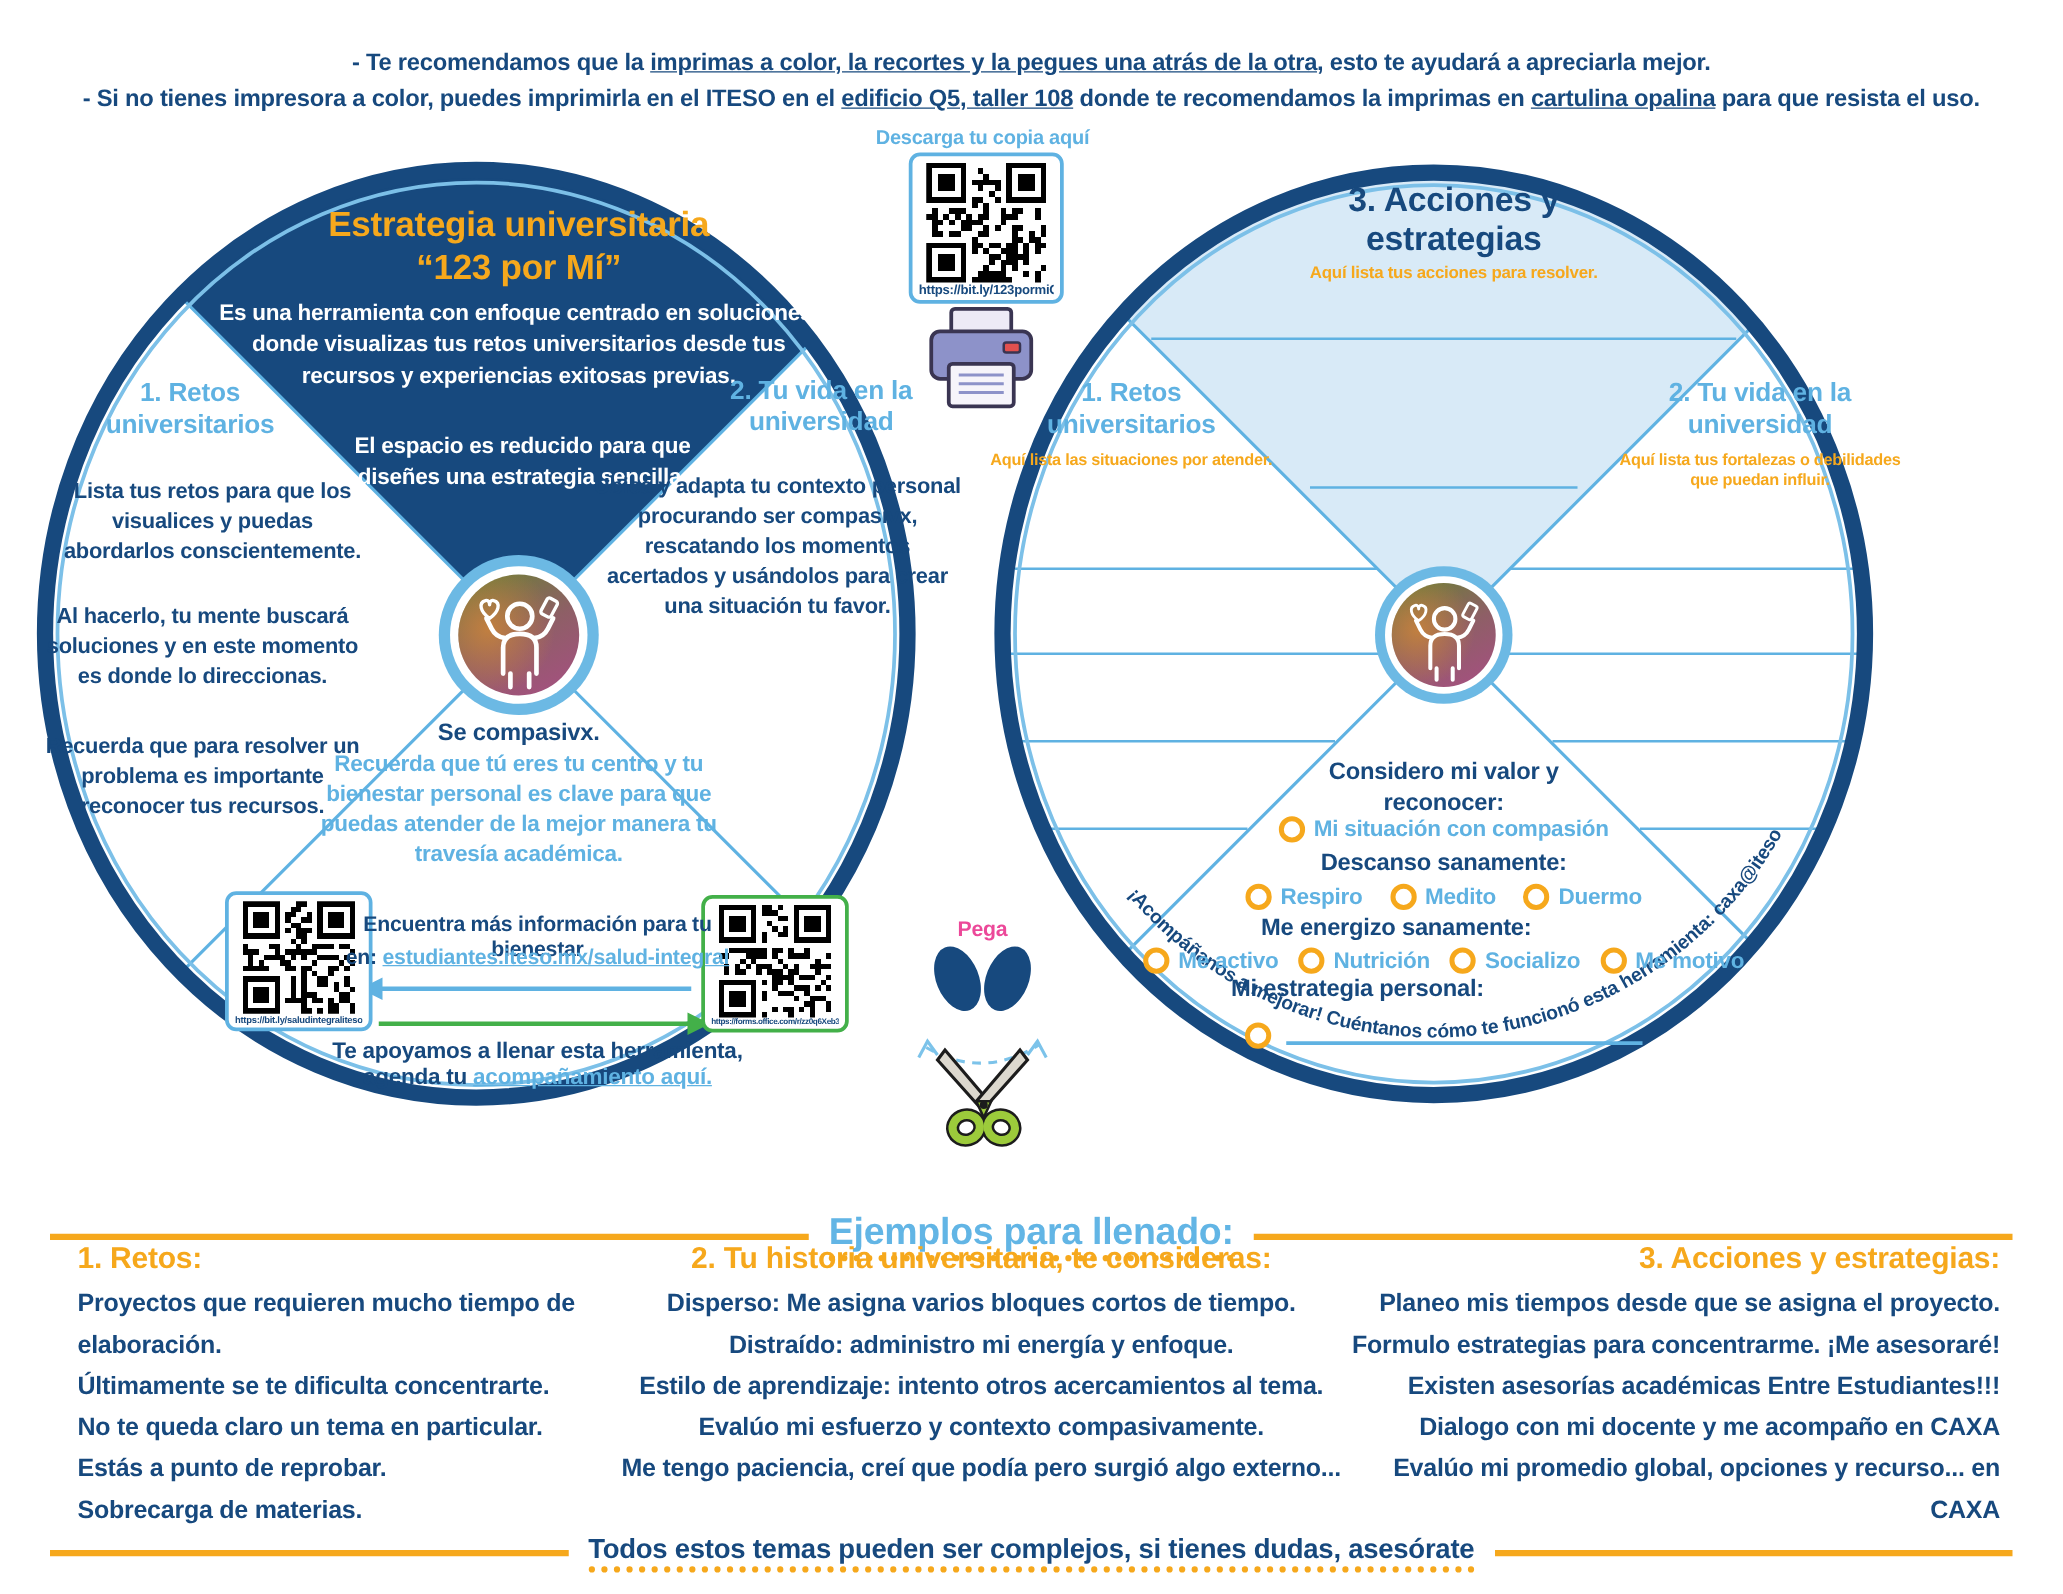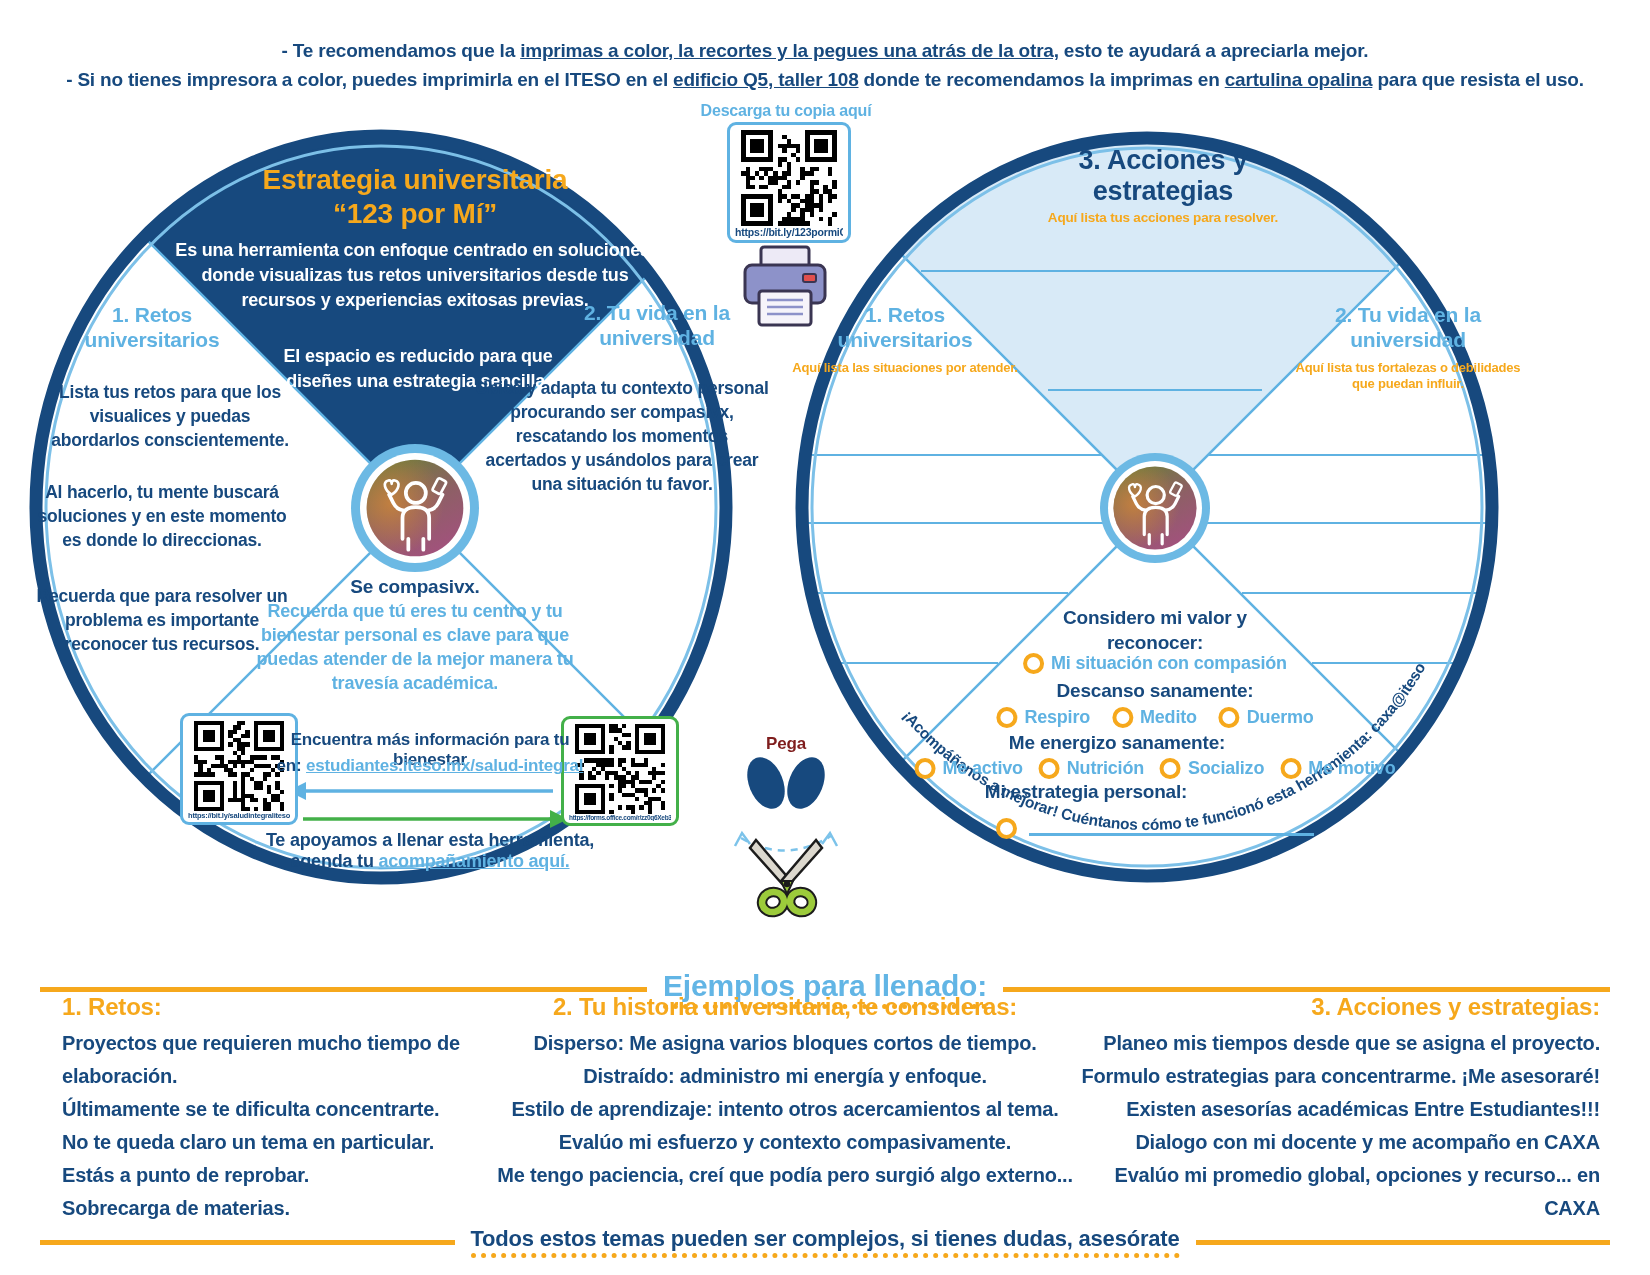--- a/index.html
+++ b/index.html
@@ -295,21 +295,21 @@
           <rect x="14" y="0" width="7" height="7"></rect>
           <rect fill="#fff" x="15" y="1" width="5" height="5"></rect>
           <rect x="16" y="2" width="3" height="3"></rect>
           <rect x="0" y="14" width="7" height="7"></rect>
           <rect fill="#fff" x="1" y="15" width="5" height="5"></rect>
           <rect x="2" y="16" width="3" height="3"></rect>
         </g>
       </svg>
     <div class="qrcap" style="font-size:10.5px;">https://bit.ly/123pormiCX</div>
   </div>
-  <div class="t ctr" style="left:786px;top:734px;width:120px;color:#7f1d1d;font-weight:800;font-size:17px;">Pega</div>
+  <div class="t ctr" style="left:786px;top:734px;width:120px;color:#ec4899;font-weight:800;font-size:17px;">Pega</div>
 
   <div class="t ctr orange-title" style="left:415px;top:163px;width:460px;">
     <div>Estrategia universitaria</div>
       <div>“123 por Mí”</div>
   </div>
   <div class="t ctr wt" style="left:418px;top:344px;width:280px;font-size:18px;">El espacio es reducido para que diseñes una estrategia sencilla.</div>
   <div class="t ctr wt" style="left:415px;top:238px;width:490px;font-size:18px;">Es una herramienta con enfoque centrado en soluciones, donde visualizas tus retos universitarios desde tus recursos y experiencias exitosas previas.</div>
 
   <div class="t ctr lb-title" style="left:152px;top:302px;width:190px;">1. Retos universitarios</div>
   <div class="t ctr navy-p" style="left:170px;top:380px;width:245px;">Lista tus retos para que los visualices y puedas abordarlos conscientemente.</div>

